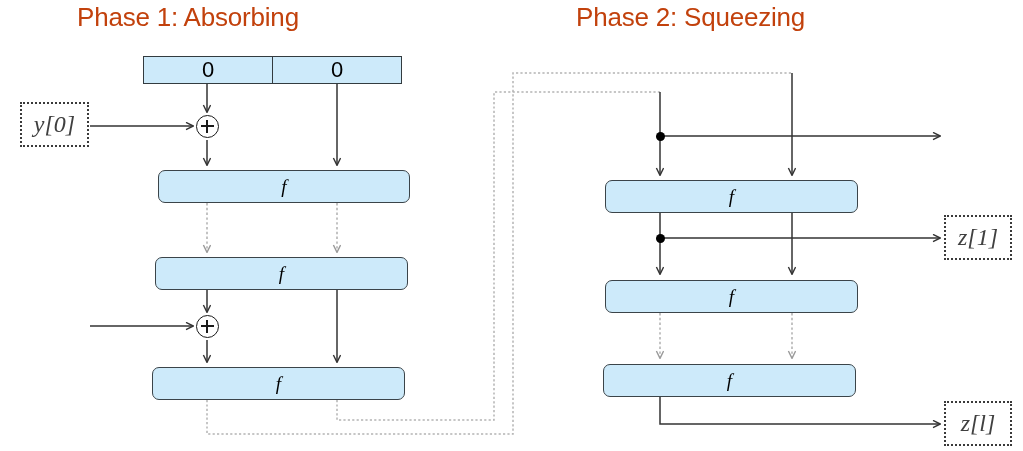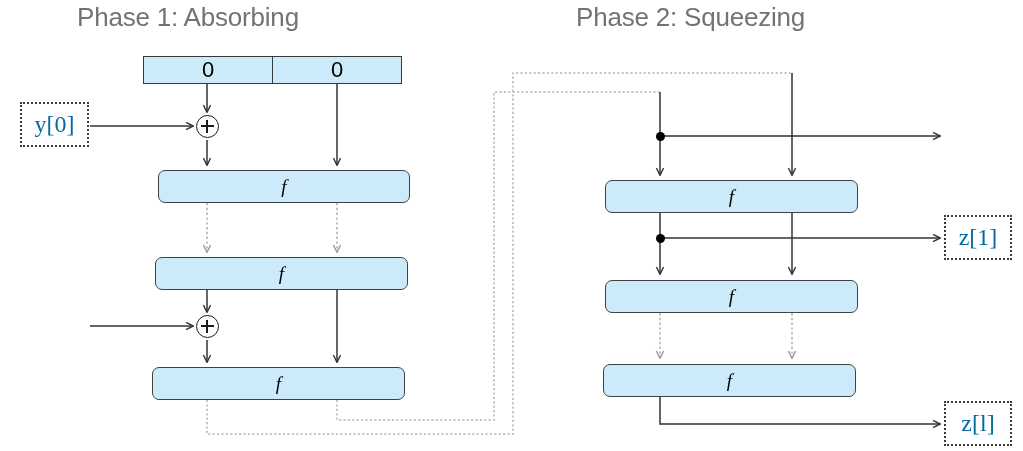--- a/index.html
+++ b/index.html
@@ -12,21 +12,21 @@
     width: 1023px;
     height: 451px;
     background: #ffffff;
     font-family: "Liberation Sans", sans-serif;
     overflow: hidden;
   }
   .title {
     position: absolute;
     font-size: 26px;
     font-weight: 400;
-    color: #737373;
+    color: #c2410c;
     white-space: nowrap;
     letter-spacing: -0.2px;
   }
   #title-phase1 { left: 77px; top: 2px; }
   #title-phase2 { left: 576px; top: 2px; }
 
   .state-cell {
     position: absolute;
     box-sizing: border-box;
     background: #cdeafa;
@@ -53,22 +53,23 @@
   }
   .iobox {
     position: absolute;
     box-sizing: border-box;
     background: #ffffff;
     border: 2px dotted #3a3a3a;
     display: flex;
     align-items: center;
     justify-content: center;
     font-size: 24px;
+    font-style: italic;
     font-family: "Liberation Serif", serif;
-    color: #0369a1;
+    color: #404040;
   }
   svg.wires {
     position: absolute;
     left: 0; top: 0;
     width: 1023px;
     height: 451px;
     pointer-events: none;
   }
   .xor {
     position: absolute;

